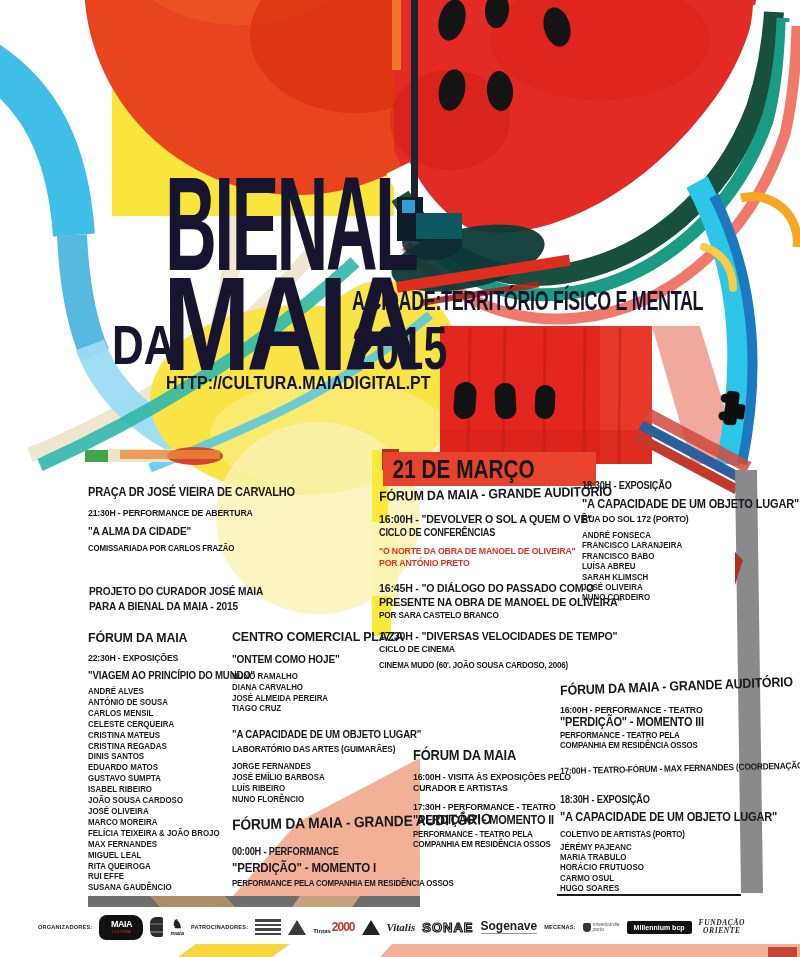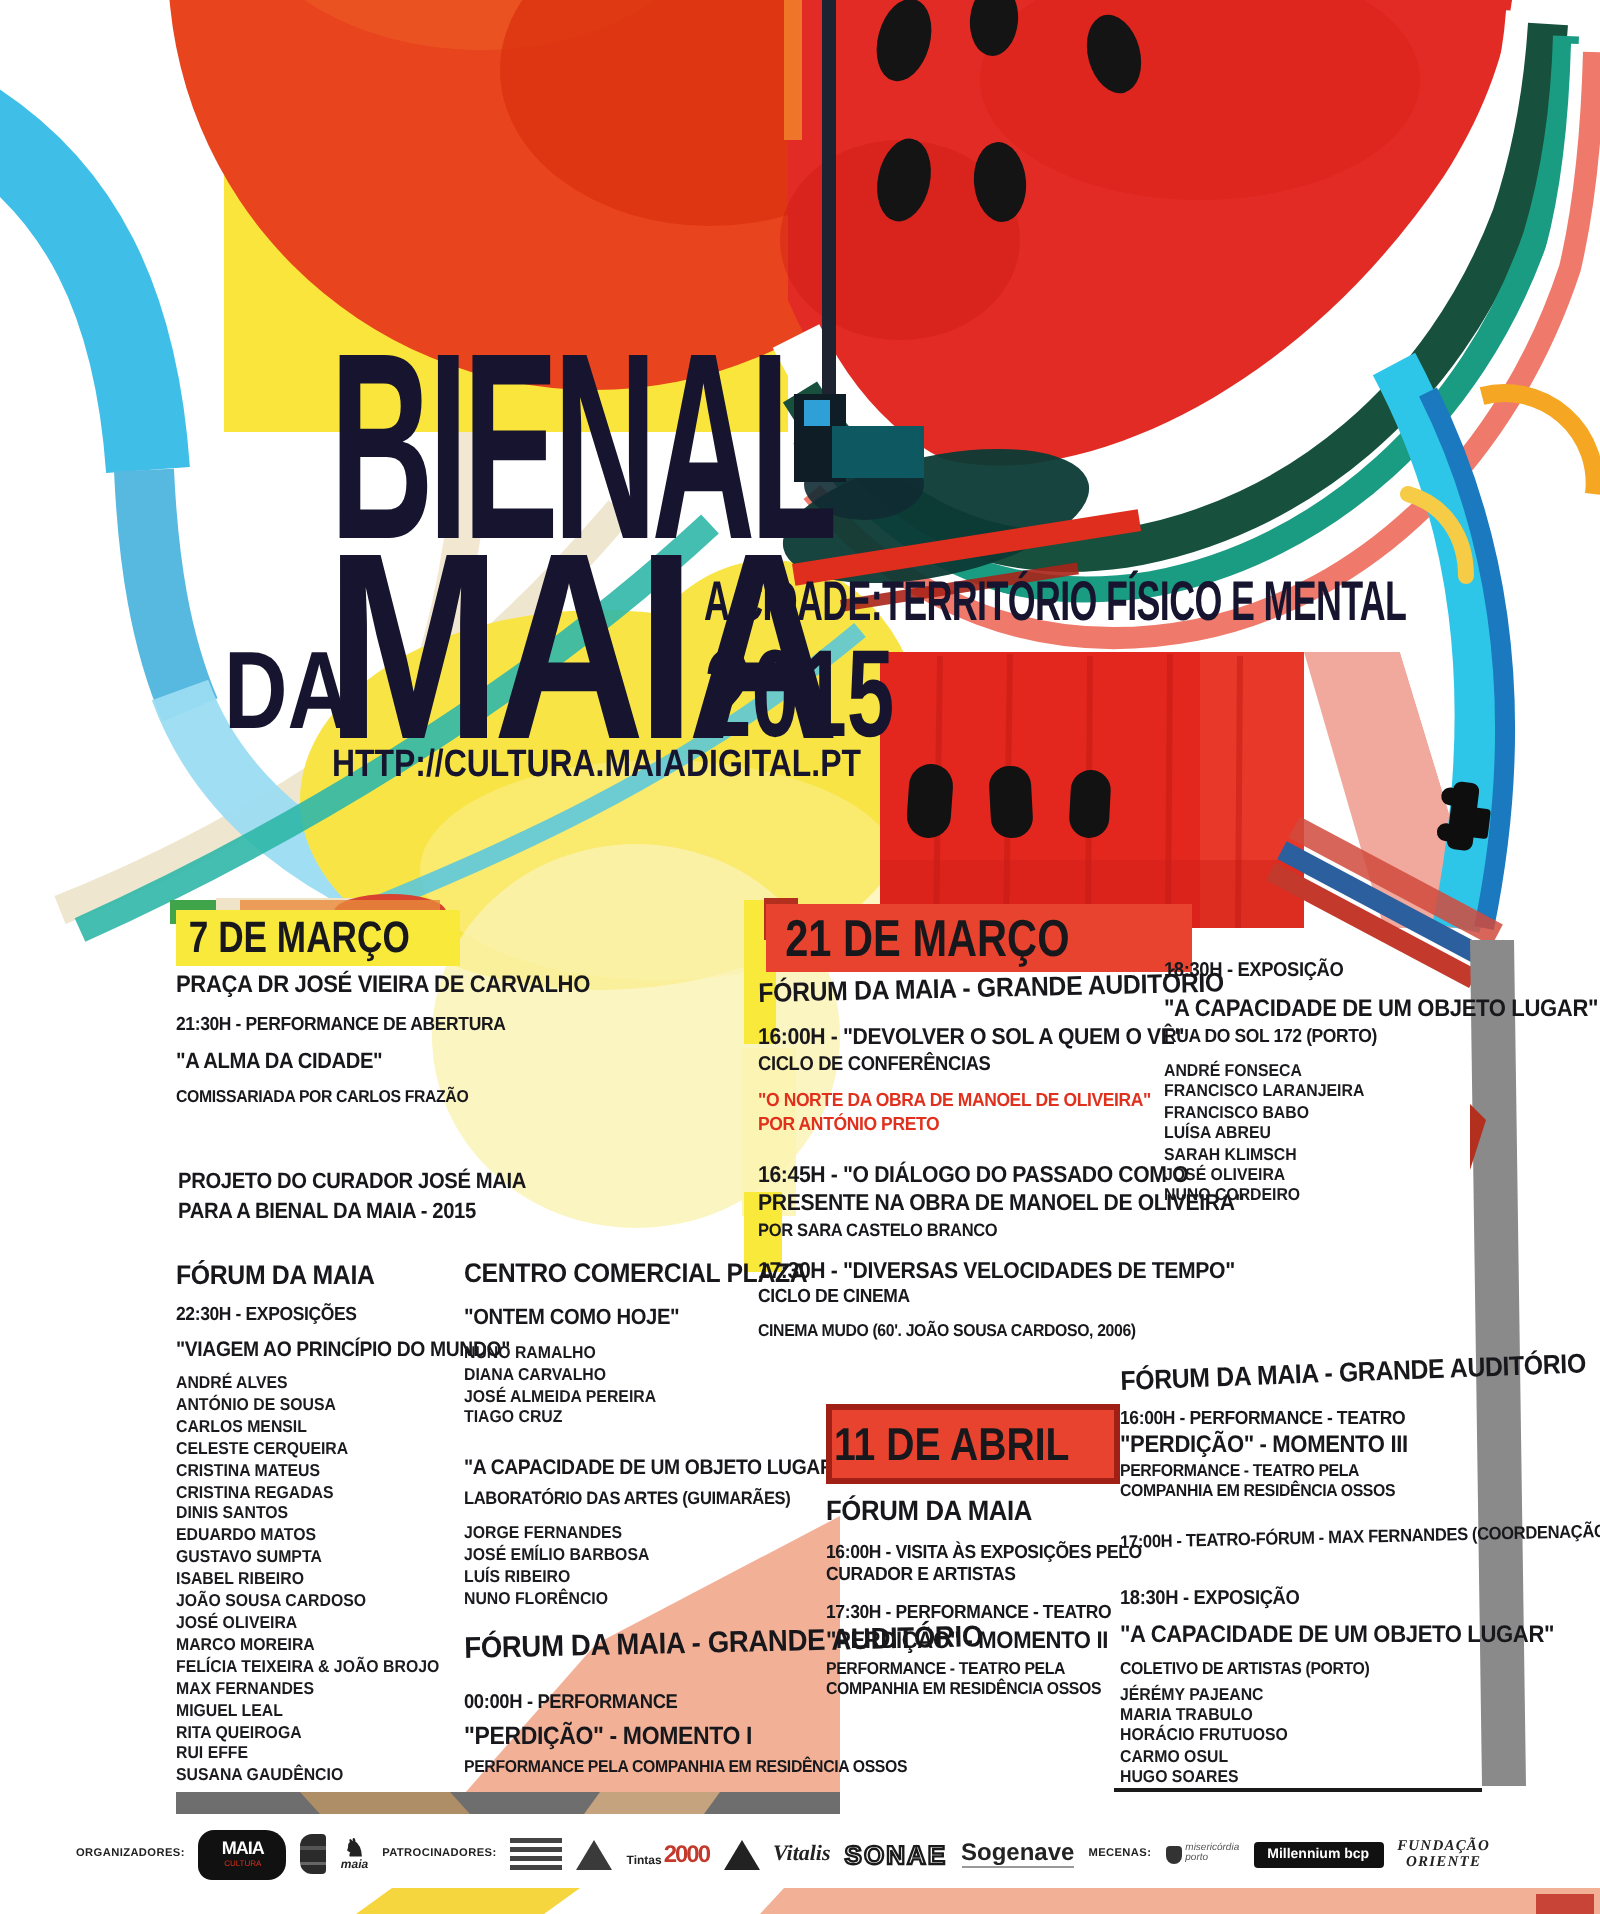--- a/index.html
+++ b/index.html
@@ -166,23 +166,20 @@
     </g>
   </svg>
 
   <div class="huge" style="left:165px; top:158px; font-size:133px; letter-spacing:-5px; transform:scaleX(.54);">BIENAL</div>
   <div class="huge" style="left:112px; top:318px; font-size:55px; transform:scaleX(.8);">DA</div>
   <div class="huge" style="left:163px; top:258px; font-size:133px; letter-spacing:-5px; transform:scaleX(.79);">MAIA</div>
   <div class="huge" style="left:352px; top:287px; font-size:28px; transform:scaleX(.64); letter-spacing:-.5px; white-space:nowrap;">A CIDADE:TERRITÓRIO FÍSICO E MENTAL</div>
   <div class="huge" style="left:352px; top:317px; font-size:62px; transform:scaleX(.69);">2015</div>
   <div class="huge" style="left:166px; top:373px; font-size:19px; transform:scaleX(.84); white-space:nowrap;">HTTP://CULTURA.MAIADIGITAL.PT</div>
 
-  <div class="datebox" style="left:88px; top:455px; width:142px; height:28px; background:#F8E93B; font-size:22px;">
-    <span class="sq" style="transform:scaleX(.8); padding-left:8px;">7 DE MARÇO</span>
-  </div>
   <div class="t" style="left:88px; top:486px; font-size:12px;">PRAÇA DR JOSÉ VIEIRA DE CARVALHO</div>
   <div class="t" style="left:88px; top:508px; font-size:9.5px;">21:30H - PERFORMANCE DE ABERTURA</div>
   <div class="t" style="left:88px; top:526px; font-size:11px;">"A ALMA DA CIDADE"</div>
   <div class="t" style="left:88px; top:544px; font-size:8.6px;">COMISSARIADA POR CARLOS FRAZÃO</div>
 
   <div class="t" style="left:89px; top:586px; font-size:11px;">PROJETO DO CURADOR JOSÉ MAIA</div>
   <div class="t" style="left:89px; top:601px; font-size:11px;">PARA A BIENAL DA MAIA - 2015</div>
 
   <div class="t" style="left:88px; top:631px; font-size:13.5px;">FÓRUM DA MAIA</div>
   <div class="t" style="left:88px; top:653px; font-size:9.5px;">22:30H - EXPOSIÇÕES</div>
@@ -239,23 +236,20 @@
   <div class="t" style="left:379px; top:528px; font-size:10px;">CICLO DE CONFERÊNCIAS</div>
   <div class="t red" style="left:379px; top:546px; font-size:9.5px;">"O NORTE DA OBRA DE MANOEL DE OLIVEIRA"</div>
   <div class="t red" style="left:379px; top:558px; font-size:9.5px;">POR ANTÓNIO PRETO</div>
   <div class="t" style="left:379px; top:582px; font-size:11.5px;">16:45H - "O DIÁLOGO DO PASSADO COM O</div>
   <div class="t" style="left:379px; top:596px; font-size:11.5px;">PRESENTE NA OBRA DE MANOEL DE OLIVEIRA"</div>
   <div class="t" style="left:379px; top:611px; font-size:9px;">POR SARA CASTELO BRANCO</div>
   <div class="t" style="left:379px; top:630px; font-size:11.5px;">17:30H - "DIVERSAS VELOCIDADES DE TEMPO"</div>
   <div class="t" style="left:379px; top:644px; font-size:9.5px;">CICLO DE CINEMA</div>
   <div class="t" style="left:379px; top:661px; font-size:8.6px;">CINEMA MUDO (60'. JOÃO SOUSA CARDOSO, 2006)</div>
 
-  <div class="datebox" style="left:413px; top:702px; width:147px; height:40px; background:#E8432E; border:3px solid #A02015; font-size:23px; justify-content:center;">
-    <span class="sq" style="transform:scaleX(.85);">11 DE ABRIL</span>
-  </div>
   <div class="t" style="left:413px; top:748px; font-size:14px;">FÓRUM DA MAIA</div>
   <div class="t" style="left:413px; top:772px; font-size:9.5px;">16:00H - VISITA ÀS EXPOSIÇÕES PELO</div>
   <div class="t" style="left:413px; top:783px; font-size:9.5px;">CURADOR E ARTISTAS</div>
   <div class="t" style="left:413px; top:802px; font-size:9.5px;">17:30H - PERFORMANCE - TEATRO</div>
   <div class="t" style="left:413px; top:814px; font-size:12px;">"PERDIÇÃO" - MOMENTO II</div>
   <div class="t" style="left:413px; top:830px; font-size:8.6px;">PERFORMANCE - TEATRO PELA</div>
   <div class="t" style="left:413px; top:840px; font-size:8.6px;">COMPANHIA EM RESIDÊNCIA OSSOS</div>
 
   <div class="t" style="left:582px; top:481px; font-size:10px;">18:30H - EXPOSIÇÃO</div>
   <div class="t" style="left:582px; top:498px; font-size:12px;">"A CAPACIDADE DE UM OBJETO LUGAR"</div>

